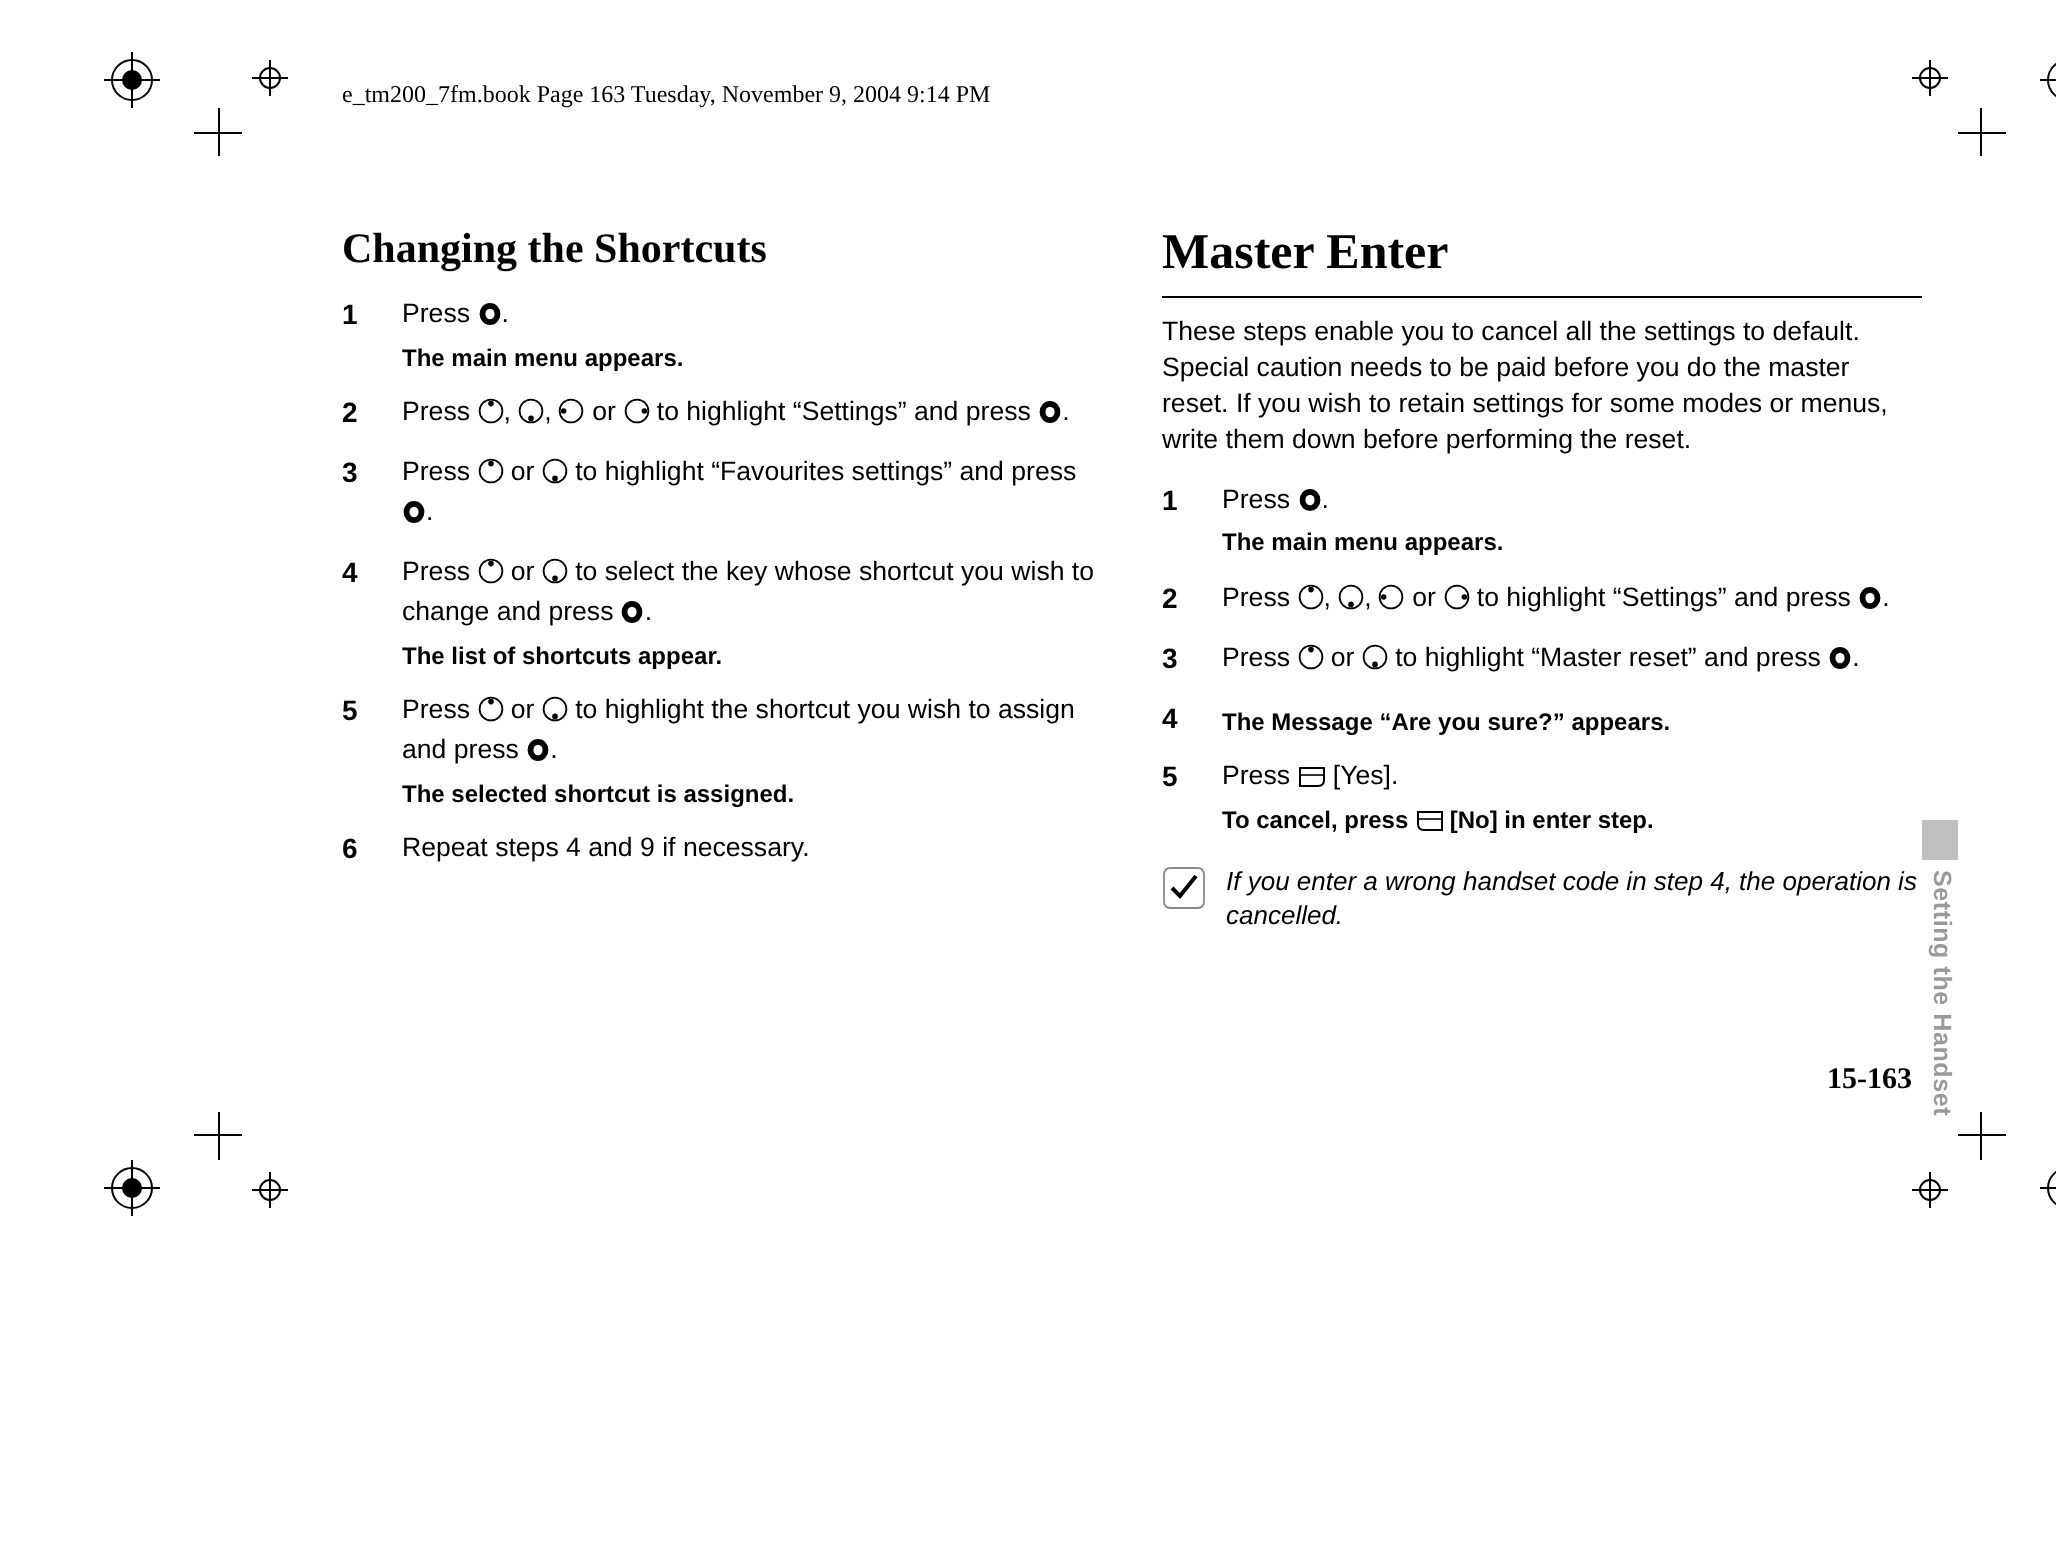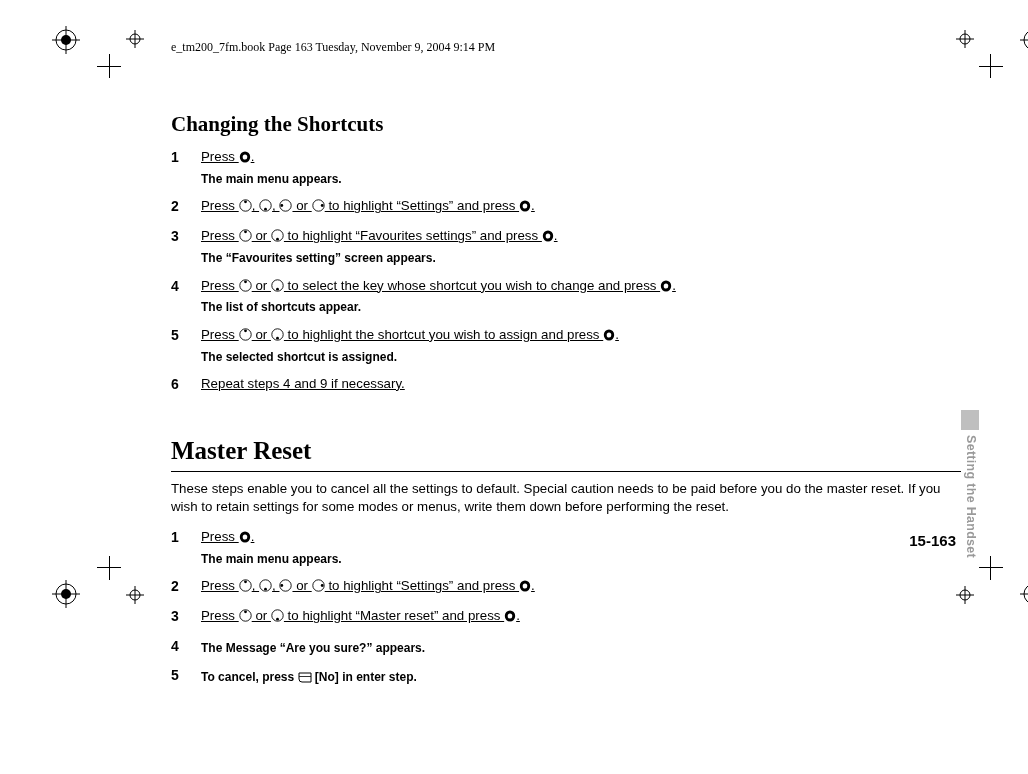--- a/index.html
+++ b/index.html
@@ -33,44 +33,44 @@
   
   .sreg { position: absolute; width: 18px; height: 18px; }
   .sreg svg { width: 18px; height: 18px; display: block; }
   .sreg.tl { left: 90px; top: 30px; }
   .sreg.tr { right: 90px; top: 30px; }
   .sreg.bl { left: 90px; bottom: 30px; }
   .sreg.br { right: 90px; bottom: 30px; }
 
   .header-line { position: absolute; left: 135px; top: 40px; font-size: 12px; font-family: "Times New Roman", serif; }
 
-  .content { position: absolute; left: 135px; top: 110px; width: 790px; display: flex; gap: 30px; flex-direction: column; }
+  .content { position: absolute; left: 135px; top: 110px; width: 790px; display: flex; gap: 30px; }
   .col { flex: 1; font-size: 13.3px; line-height: 1.35; }
 
   h2.section { font-family: "Times New Roman", serif; font-size: 21px; font-weight: bold; margin-bottom: 10px; }
   h1.major { font-family: "Times New Roman", serif; font-size: 25px; font-weight: bold; margin-bottom: 4px; }
   .rule { border-top: 1.3px solid #000; margin-bottom: 8px; }
 
   .intro { font-size: 13.3px; margin-bottom: 12px; }
 
   .step { display: flex; margin-bottom: 10px; }
   .step-num { font-weight: bold; font-family: Arial, sans-serif; font-size: 14px; width: 30px; flex-shrink: 0; }
   .step-body { flex: 1; }
-  .step-body .main { font-size: 13.3px; text-decoration: underline; }
+  .step-body .main { font-size: 13.3px; }
   .step-body .sub { font-size: 12px; margin-top: 3px; font-weight: bold; }
 
   .keyicon { display: inline-block; vertical-align: -2px; }
 
   .note { display: flex; align-items: flex-start; margin-top: 12px; gap: 10px; }
   .note-icon { width: 22px; height: 22px; flex-shrink: 0; margin-top: 1px; }
   .note-text { font-style: italic; font-size: 13px; line-height: 1.35; }
   .side-grey { position: absolute; right: 85px; top: 410px; width: 18px; height: 20px; background: #bfbfbf; }
   .side-text { position: absolute; right: 86px; top: 435px; font-size: 12.5px; color: #9a9a9a; font-weight: bold; writing-mode: vertical-rl; font-family: Arial, sans-serif; letter-spacing: 0.3px; }
 
-  .pagenum { position: absolute; right: 108px; bottom: 85px; font-weight: bold; font-size: 15px; font-family: Liberation Sans, sans-serif; }
+  .pagenum { position: absolute; right: 108px; bottom: 85px; font-weight: bold; font-size: 15px; font-family: Liberation Serif, serif; }
 </style>
 </head>
 <body>
 <div class="page">
 
 <div class="reg left-top">
       <svg viewBox="0 0 28 28">
         <circle cx="14" cy="14" r="10" fill="none" stroke="#000" stroke-width="1"></circle>
         <circle cx="14" cy="14" r="5" fill="#000"></circle>
         <line x1="0" y1="14" x2="28" y2="14" stroke="#000"></line>
@@ -182,21 +182,20 @@
         <div class="main"><span>Press </span><span class="keyicon"><svg width="13" height="13" viewBox="0 0 13 13">
                   <circle cx="6.5" cy="6.5" r="5.7" fill="none" stroke="#000" stroke-width="0.9"></circle>
                   <circle cx="6.5" cy="2.8" r="1.4" fill="#000"></circle>
                 </svg></span><span> or </span><span class="keyicon"><svg width="13" height="13" viewBox="0 0 13 13">
                   <circle cx="6.5" cy="6.5" r="5.7" fill="none" stroke="#000" stroke-width="0.9"></circle>
                   <circle cx="6.5" cy="10.2" r="1.4" fill="#000"></circle>
                 </svg></span><span> to highlight “Favourites settings” and press </span><span class="keyicon"><svg width="12" height="12" viewBox="0 0 12 12">
                   <ellipse cx="6" cy="6" rx="5.2" ry="5.5" fill="#000"></ellipse>
                   <ellipse cx="6" cy="6" rx="2.3" ry="2.6" fill="#fff"></ellipse>
                 </svg></span><span>.</span></div>
-        <div class="sub">The “Favourites setting” screen appears.</div>
       </div>
     </div>
 
     <div class="step">
       <div class="step-num">4</div>
       <div class="step-body">
         <div class="main"><span>Press </span><span class="keyicon"><svg width="13" height="13" viewBox="0 0 13 13">
                   <circle cx="6.5" cy="6.5" r="5.7" fill="none" stroke="#000" stroke-width="0.9"></circle>
                   <circle cx="6.5" cy="2.8" r="1.4" fill="#000"></circle>
                 </svg></span><span> or </span><span class="keyicon"><svg width="13" height="13" viewBox="0 0 13 13">
@@ -230,21 +229,21 @@
     <div class="step">
       <div class="step-num">6</div>
       <div class="step-body">
         <div class="main">Repeat steps 4 and 9 if necessary.</div>
       </div>
     </div>
 
   </div>
 
   <div class="col">
-    <h1 class="major">Master Reset</h1>
+    <h1 class="major">Master Enter</h1>
     <div class="rule"></div>
     <div class="intro">These steps enable you to cancel all the settings to default. Special caution needs to be paid before you do the master reset. If you wish to retain settings for some modes or menus, write them down before performing the reset.</div>
 
     <div class="step">
       <div class="step-num">1</div>
       <div class="step-body">
         <div class="main"><span>Press </span><span class="keyicon"><svg width="12" height="12" viewBox="0 0 12 12">
                   <ellipse cx="6" cy="6" rx="5.2" ry="5.5" fill="#000"></ellipse>
                   <ellipse cx="6" cy="6" rx="2.3" ry="2.6" fill="#fff"></ellipse>
                 </svg></span><span>.</span></div>
@@ -293,27 +292,38 @@
     <div class="step">
       <div class="step-num">4</div>
       <div class="step-body">
         <div class="sub">The Message “Are you sure?” appears.</div>
       </div>
     </div>
 
     <div class="step">
       <div class="step-num">5</div>
       <div class="step-body">
+        <div class="main"><span>Press </span><span class="keyicon"><svg width="14" height="11" viewBox="0 0 14 11">
+                  <path d="M1 1 H13 V7 Q13 10 10 10 H1 Z" fill="none" stroke="#000" stroke-width="1"></path>
+                  <line x1="1" y1="4.5" x2="13" y2="4.5" stroke="#000" stroke-width="0.8"></line>
+                </svg></span><span> [Yes].</span></div>
         <div class="sub"><span>To cancel, press </span><span class="keyicon"><svg width="14" height="11" viewBox="0 0 14 11">
                   <path d="M13 1 H1 V7 Q1 10 4 10 H13 Z" fill="none" stroke="#000" stroke-width="1"></path>
                   <line x1="1" y1="4.5" x2="13" y2="4.5" stroke="#000" stroke-width="0.8"></line>
                 </svg></span><span> [No] in enter step.</span></div>
       </div>
     </div>
 
+    <div class="note">
+      <div class="note-icon"><svg viewBox="0 0 22 22">
+              <rect x="1" y="1" width="20" height="20" rx="3" fill="#fff" stroke="#888" stroke-width="0.9"></rect>
+              <path d="M5 11 L9 15 L17 5" fill="none" stroke="#000" stroke-width="2"></path>
+            </svg></div>
+      <div class="note-text">If you enter a wrong handset code in step 4, the operation is cancelled.</div>
+    </div>
   </div>
 </div>
 
 <div class="side-grey"></div>
 <div class="side-text">Setting the Handset</div>
 
 <div class="pagenum">15-163</div>
 
 </div>
 

